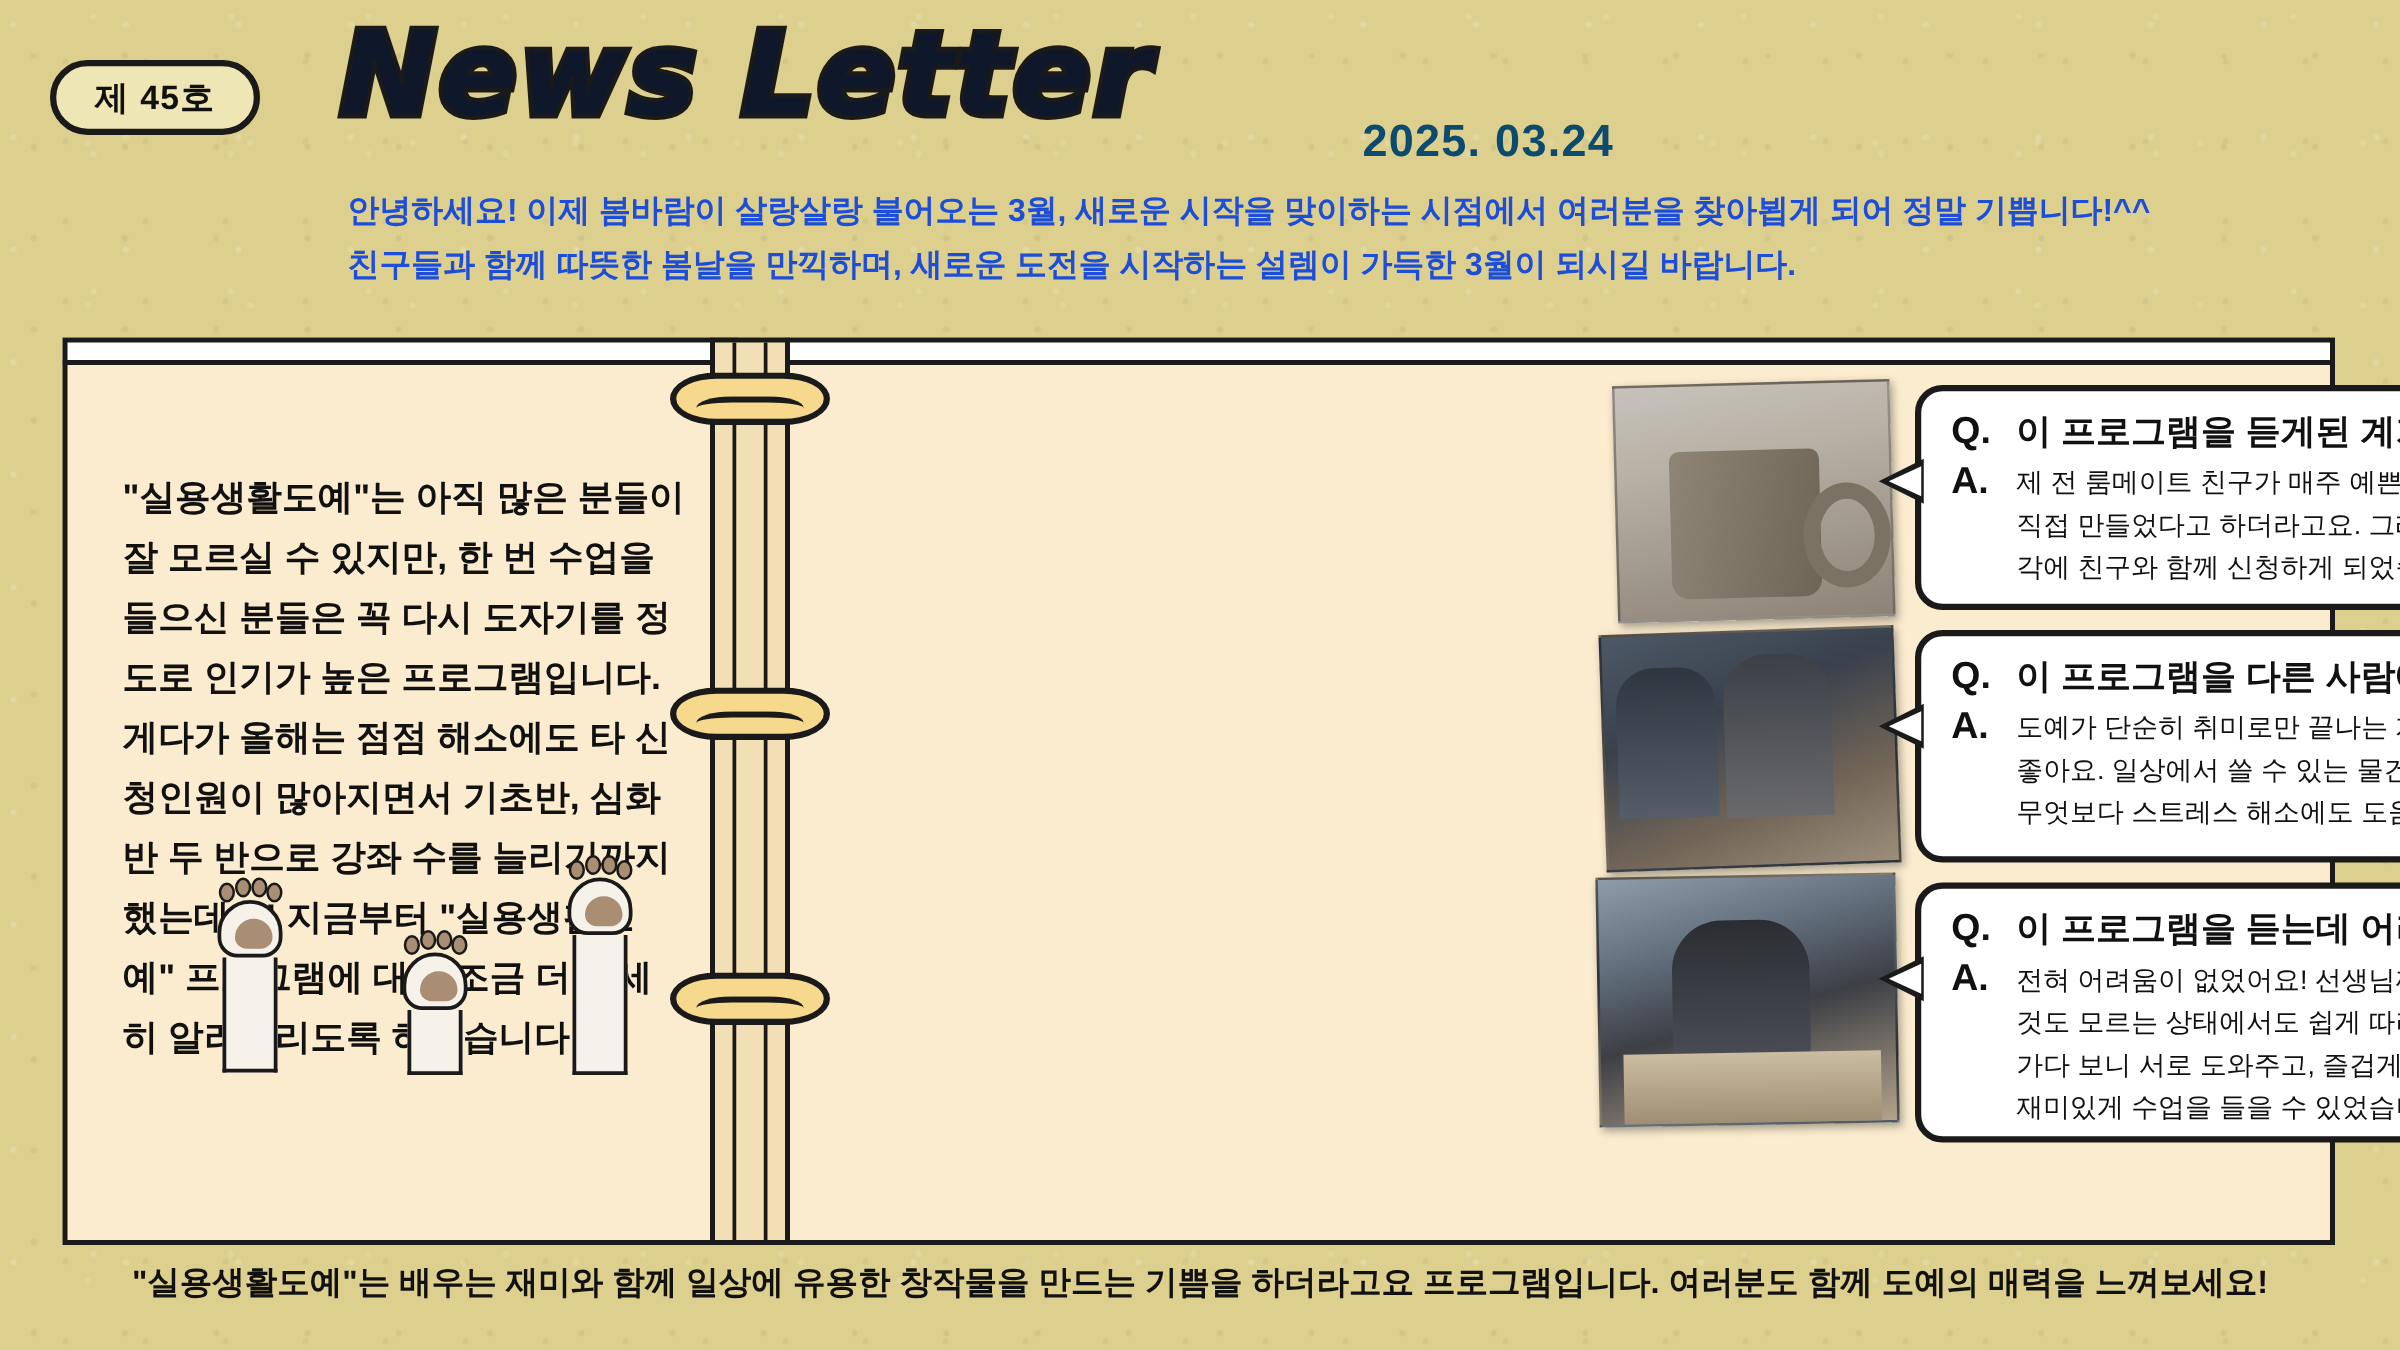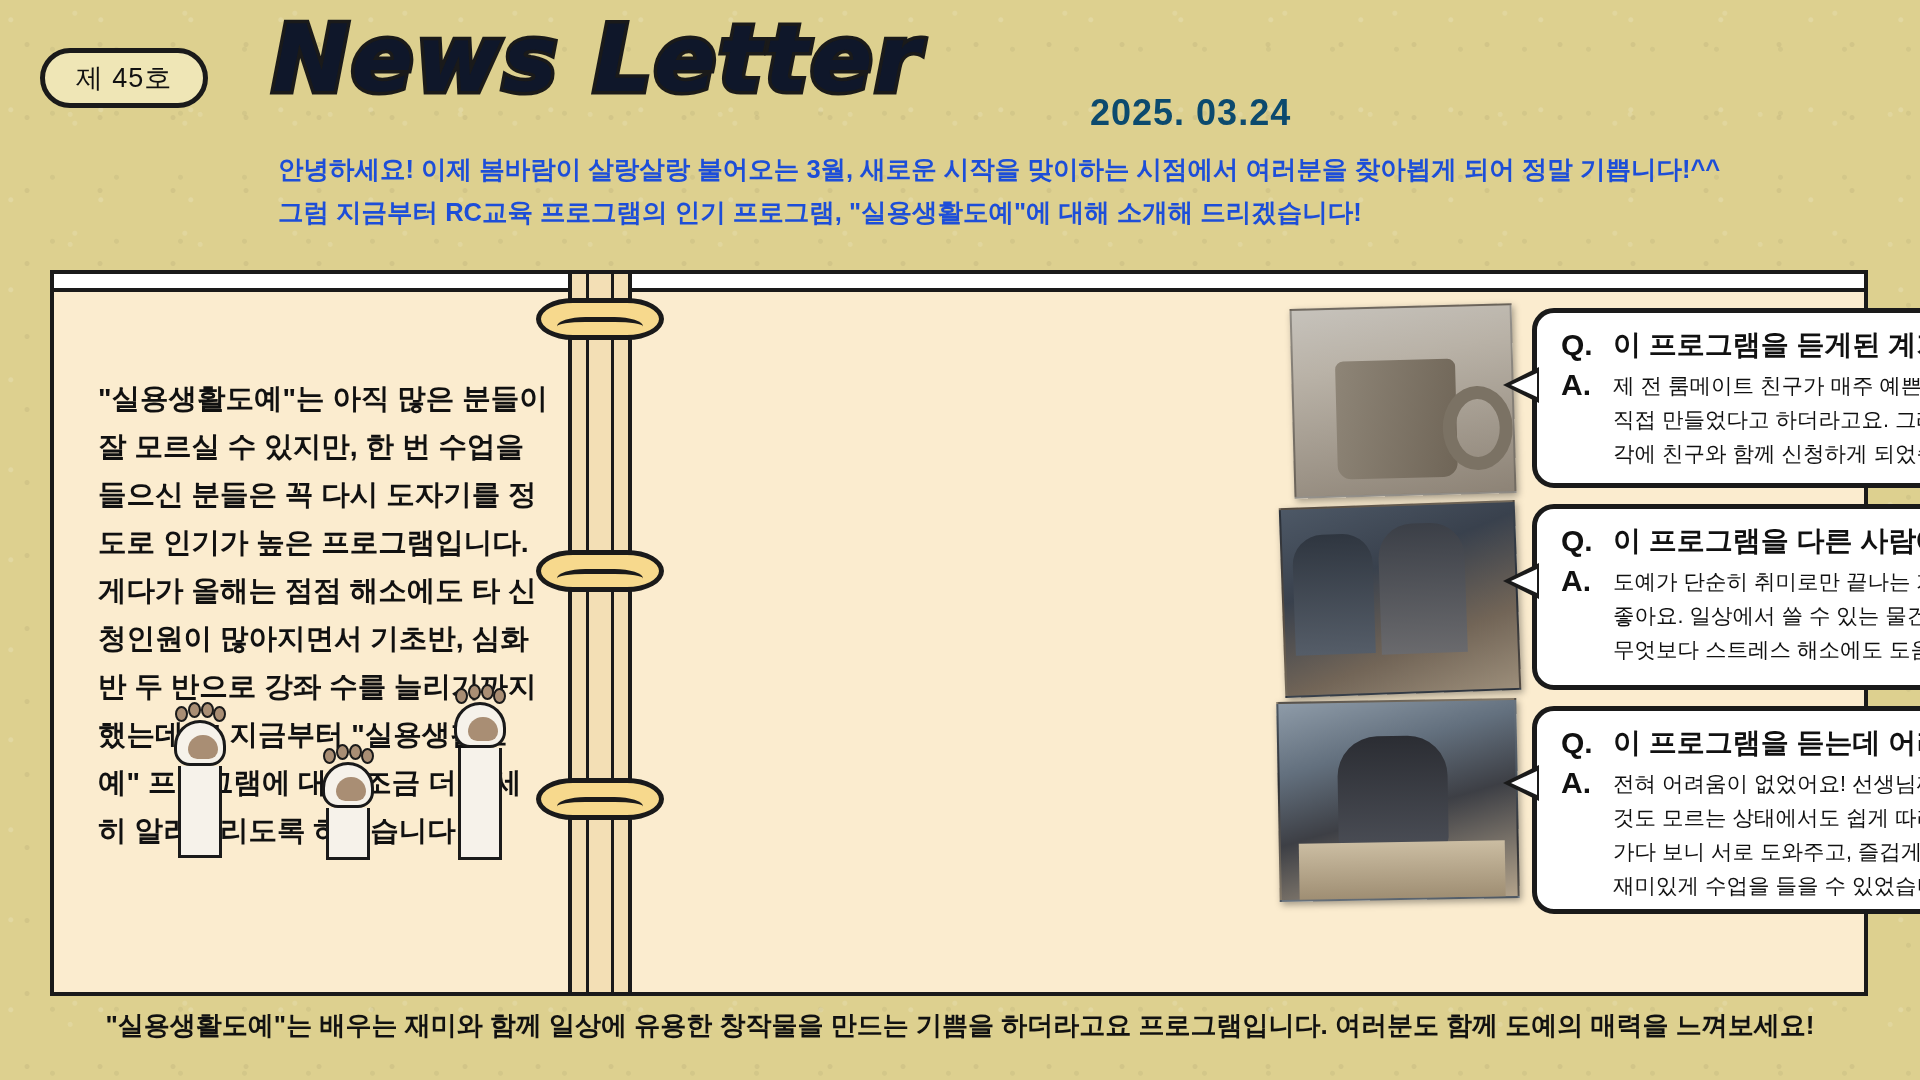--- a/index.html
+++ b/index.html
@@ -24,21 +24,21 @@
     pointer-events: none;
   }
 
   
   .issue-badge {
     position: absolute; left: 40px; top: 48px;
     width: 168px; height: 60px;
     border: 5px solid #1a1a1a; border-radius: 30px;
     background: #efe6b6;
     display: flex; align-items: center; justify-content: center;
-    font-size: 27px; font-weight: normal; color: #111;
+    font-size: 27px; font-weight: bold; color: #111;
     letter-spacing: 1px;
   }
   .news-title {
     position: absolute; left: 272px; top: 6px;
     font-family: "DejaVu Sans", sans-serif;
     font-size: 92px; font-weight: bold; font-style: italic;
     color: #0f172a;
     -webkit-text-stroke: 7px #1a1a1a;
     paint-order: stroke fill;
     letter-spacing: 2px;
@@ -221,21 +221,21 @@
 <body>
 
 <div class="paper-texture"></div>
 
 <div class="issue-badge">제 45호</div>
 <div class="news-title">News Letter</div>
 <div class="news-date">2025. 03.24</div>
 
 <div class="intro">
   <div>안녕하세요! 이제 봄바람이 살랑살랑 불어오는 3월, 새로운 시작을 맞이하는 시점에서 여러분을 찾아뵙게 되어 정말 기쁩니다!^^</div>
-  <div>그럼 지금부터 RC교육 프로그램의 인기 프로그램, "실용생활도예"에 대해 소개해 드리겠습니다!</div>
+  <div>친구들과 함께 따뜻한 봄날을 만끽하며, 새로운 도전을 시작하는 설렘이 가득한 3월이 되시길 바랍니다.</div>
 </div>
 
 <div class="book">
 
   <div class="page-top-strip strip-left"></div>
   <div class="page-top-strip strip-right"></div>
 
   <div class="page page-left">
     <div class="left-body">
       <b>"실용생활도예"는</b><span> 아직 많은 분들이 잘 모르실 수 있지만, 한 번 수업을 들으신 분들은 </span><b>꼭 다시 도자기를</b><span> 정도로 인기가 높은 프로그램입니다. 게다가 올해는 점점 해소에도 타 신청인원이 많아지면서 </span><b>기초반, 심화반 두 반으로 강좌 수를 늘리기</b><span>까지 했는데요! 지금부터 "실용생활도예" 프로그램에 대해 조금 더 자세히 알려드리도록 하겠습니다!</span>

